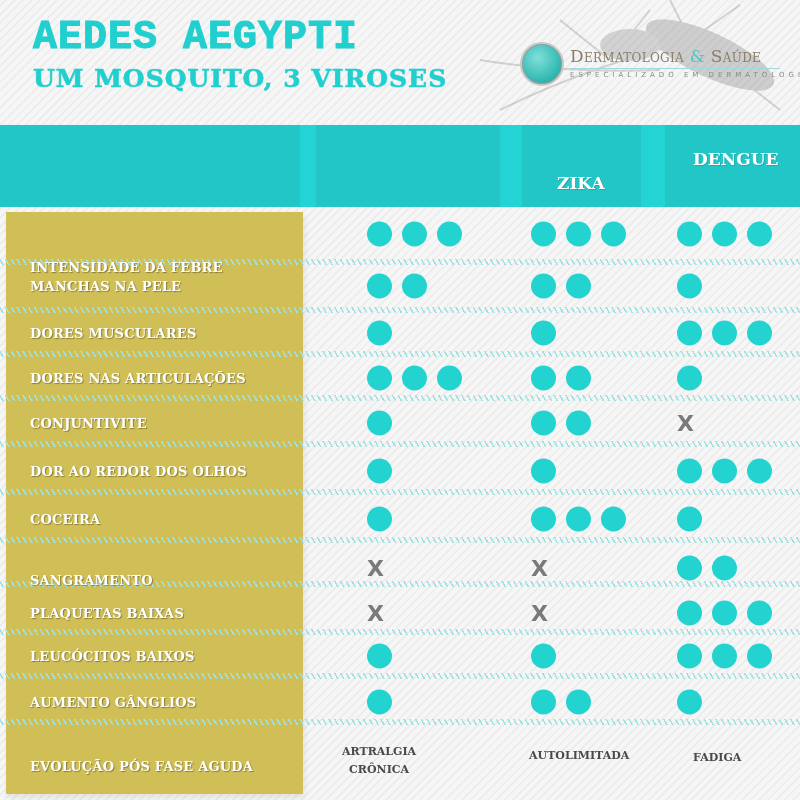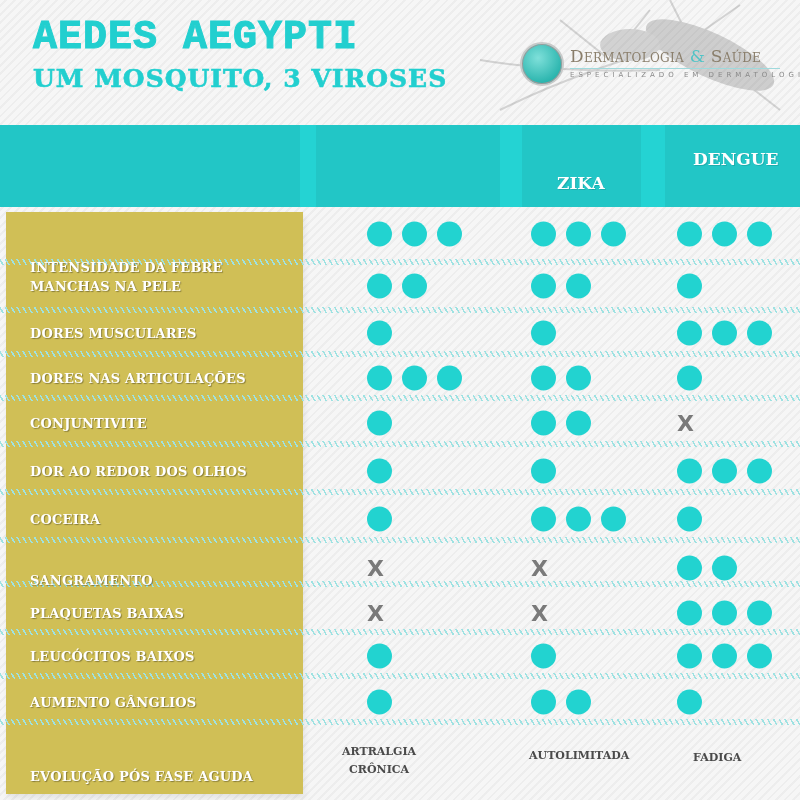--- a/index.html
+++ b/index.html
@@ -261,19 +261,19 @@
     </div>
     <div class="cell" style="left: 531px; top: 702px;">
       <span class="dot"></span>
       <span class="dot"></span>
     </div>
     <div class="cell" style="left: 677px; top: 702px;">
       <span class="dot"></span>
     </div>
   </div>
 
-<div class="row-label" style="top:766px;margin-top:10px;">EVOLUÇÃO PÓS FASE AGUDA</div>
+<div class="row-label" style="top:766px;">EVOLUÇÃO PÓS FASE AGUDA</div>
 <div class="evo" style="left:342px;top:743px;">
   <div>ARTRALGIA</div>
   <div>CRÔNICA</div>
 </div>
 <div class="evo" style="left:529px;top:747px;">AUTOLIMITADA</div>
 <div class="evo" style="left:693px;top:749px;">FADIGA</div>
 
 </body></html>

